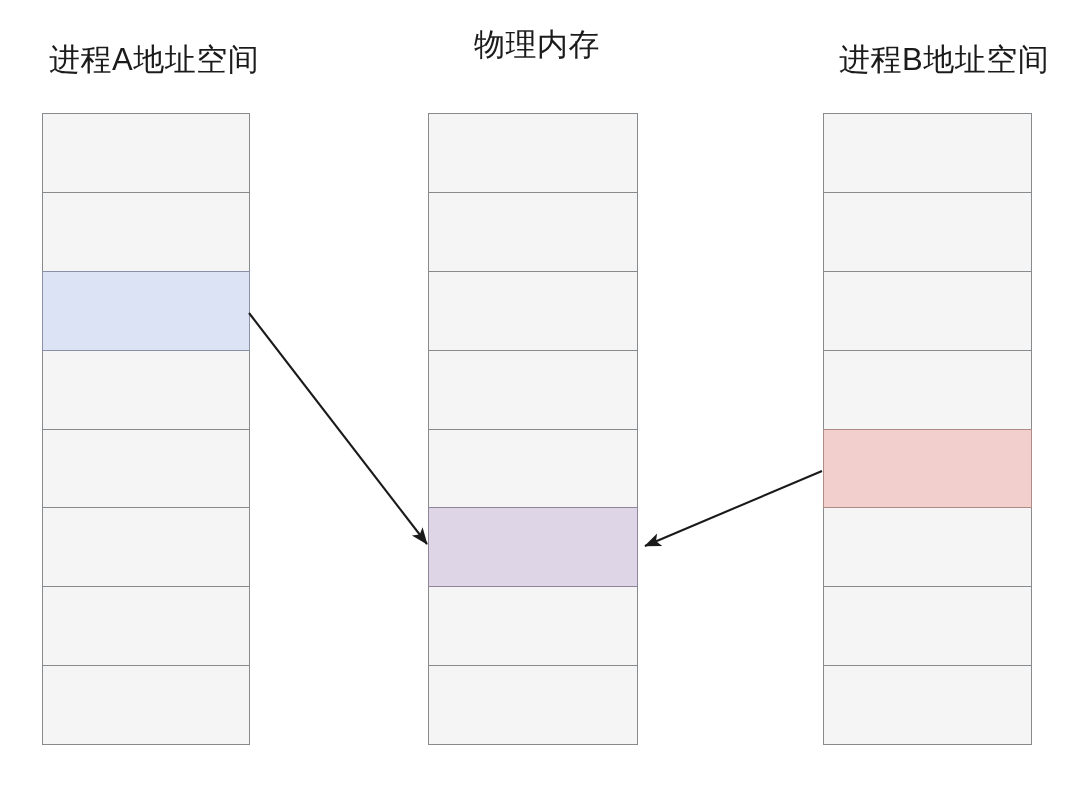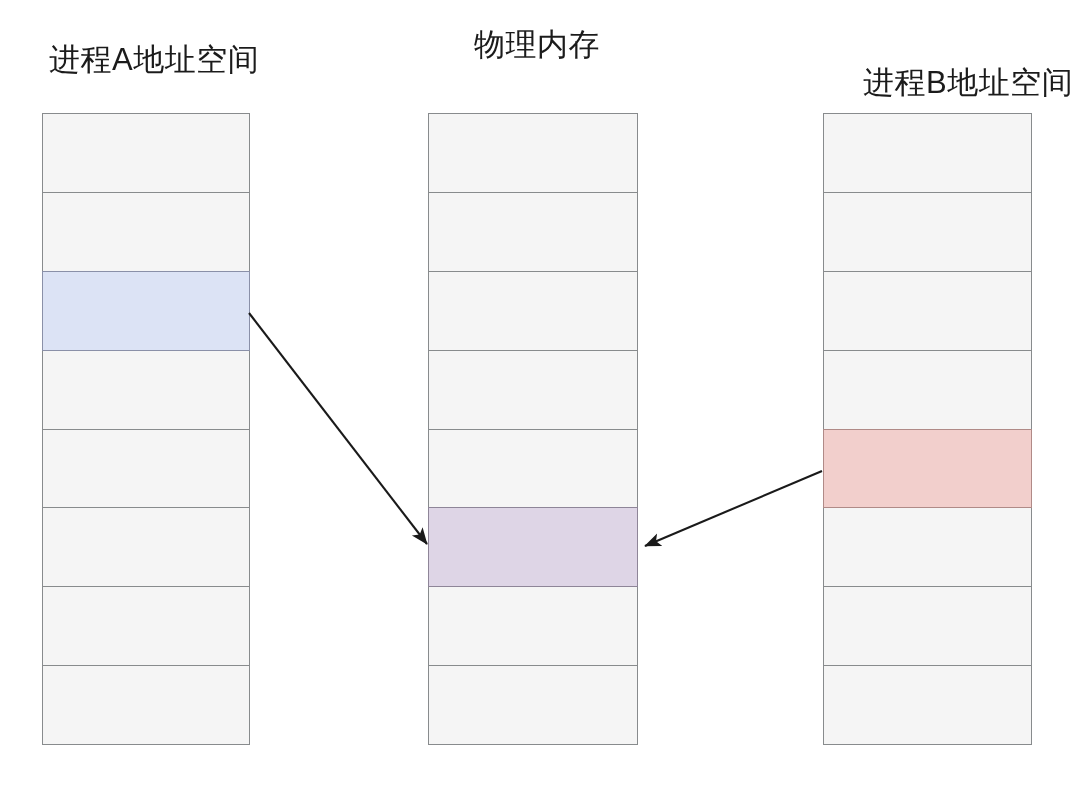--- a/index.html
+++ b/index.html
@@ -28,21 +28,21 @@
     position: absolute;
     font-size: 31px;
     color: #1b1b1b;
     font-weight: 400;
     letter-spacing: 0.5px;
     white-space: nowrap;
     line-height: 1;
   }
   #title-a { left: 49px;  top: 44px; }
   #title-m { left: 474px; top: 29px; }
-  #title-b { left: 863px; top: 44px; margin-top: 23px; }
+  #title-b { left: 839px; top: 44px; }
 
   
   .column {
     position: absolute;
     top: 113px;
     height: 632px;
     display: flex;
     flex-direction: column;
     box-sizing: border-box;
   }

